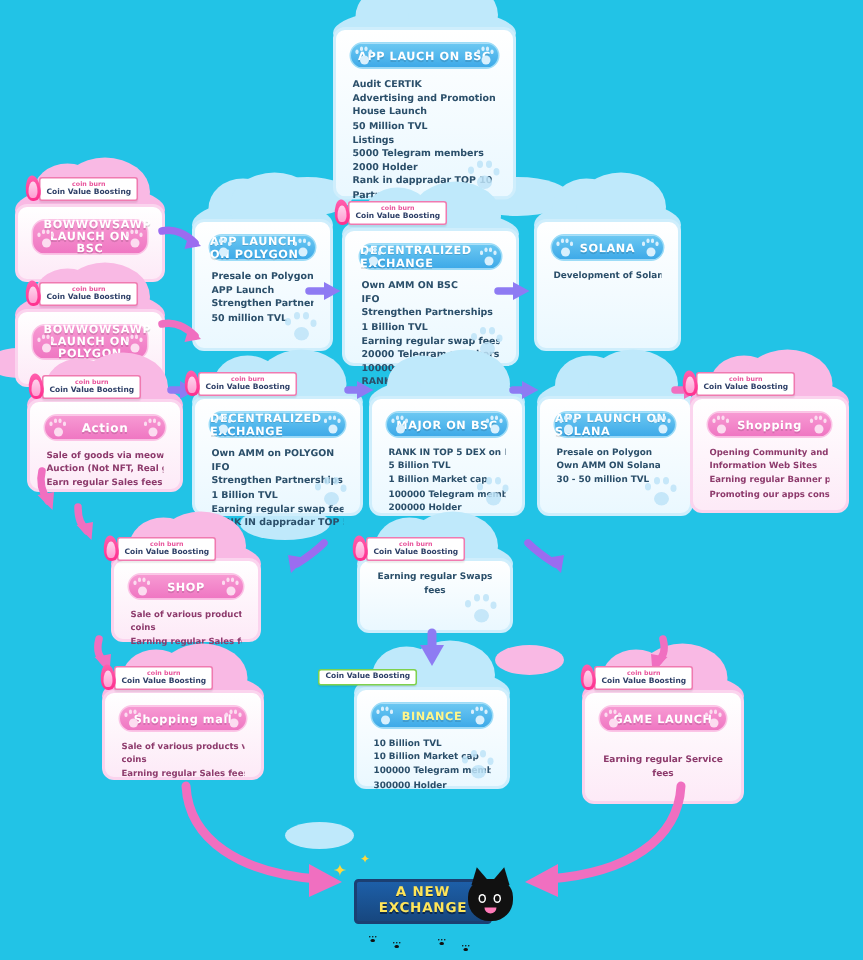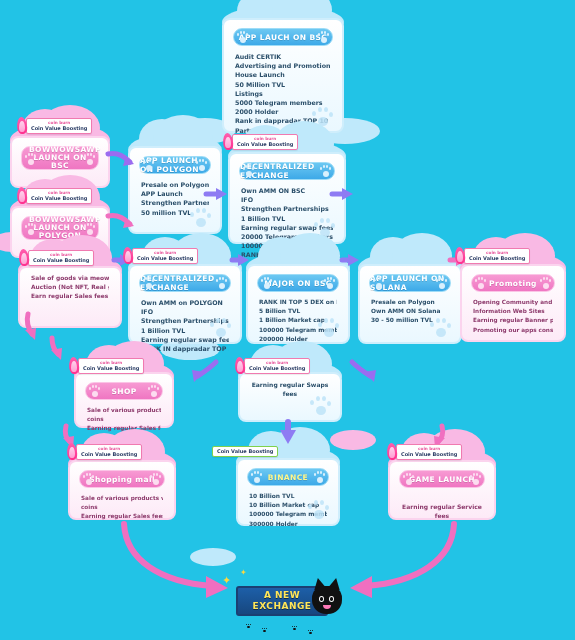--- a/index.html
+++ b/index.html
@@ -419,32 +419,74 @@
       <div class="wm">
           <i class="b"></i>
           <i class="s1"></i>
           <i class="s2"></i>
           <i class="s3"></i>
           <i class="s4"></i>
         </div>
     </div>
   </div>
 
+  <div class="card blue" style="left:356px;top:146px;width:98px;height:88px;z-index:2;">
+    <div class="cloud"></div>
+    <div class="inner">
+      <div class="pill">
+        <span class="paw l">
+            <i class="pad p1"></i>
+            <i class="pad t t1"></i>
+            <i class="pad t t2"></i>
+            <i class="pad t t3"></i>
+            <i class="pad t t4"></i>
+          </span>
+        <span>SOLANA</span>
+        <span class="paw r">
+            <i class="pad p1"></i>
+            <i class="pad t t1"></i>
+            <i class="pad t t2"></i>
+            <i class="pad t t3"></i>
+            <i class="pad t t4"></i>
+          </span>
+      </div>
+      <div class="body" style="font-size:5.9px;">
+        <div>Development of Solana app Begins</div>
+      </div>
+    </div>
+  </div>
 
   <div class="badge" style="left:28px;top:250px;">
     <div class="flame">
         <span class="f1"></span>
         <span class="f2"></span>
       </div>
     <div class="t1">coin burn</div>
     <div class="t2">Coin Value Boosting</div>
   </div>
   <div class="card pink" style="left:18px;top:266px;width:104px;height:62px;z-index:2;">
     <div class="cloud"></div>
     <div class="inner">
+      <div class="pill">
+        <span class="paw l">
+            <i class="pad p1"></i>
+            <i class="pad t t1"></i>
+            <i class="pad t t2"></i>
+            <i class="pad t t3"></i>
+            <i class="pad t t4"></i>
+          </span>
+        <span style="font-size:8px;text-transform:none;">Action</span>
+        <span class="paw r">
+            <i class="pad p1"></i>
+            <i class="pad t t1"></i>
+            <i class="pad t t2"></i>
+            <i class="pad t t3"></i>
+            <i class="pad t t4"></i>
+          </span>
+      </div>
       <div class="body" style="font-size:5.9px;">
         <div>Sale of goods via meow coin</div>
         <div>Auction (Not NFT, Real goods)</div>
         <div>Earn regular Sales fees</div>
       </div>
     </div>
   </div>
 
   <div class="badge" style="left:132px;top:248px;">
     <div class="flame">
@@ -576,21 +618,21 @@
     <div class="cloud"></div>
     <div class="inner">
       <div class="pill">
         <span class="paw l">
             <i class="pad p1"></i>
             <i class="pad t t1"></i>
             <i class="pad t t2"></i>
             <i class="pad t t3"></i>
             <i class="pad t t4"></i>
           </span>
-        <span style="font-size:7.5px;text-transform:none;">Promoting</span>
+        <span style="font-size:7.5px;text-transform:none;">Shopping</span>
         <span class="paw r">
             <i class="pad p1"></i>
             <i class="pad t t1"></i>
             <i class="pad t t2"></i>
             <i class="pad t t3"></i>
             <i class="pad t t4"></i>
           </span>
       </div>
       <div class="body" style="font-size:5.7px;">
         <div>Opening Community and Defi</div>
@@ -739,21 +781,21 @@
   </div>
 
   <div class="badge" style="left:396px;top:444px;">
     <div class="flame">
         <span class="f1"></span>
         <span class="f2"></span>
       </div>
     <div class="t1">coin burn</div>
     <div class="t2">Coin Value Boosting</div>
   </div>
-  <div class="card pink" style="left:388px;top:460px;width:108px;height:60px;z-index:2;">
+  <div class="card pink" style="left:388px;top:460px;width:108px;height:76px;z-index:2;">
     <div class="cloud"></div>
     <div class="inner">
       <div class="pill">
         <span class="paw l">
             <i class="pad p1"></i>
             <i class="pad t t1"></i>
             <i class="pad t t2"></i>
             <i class="pad t t3"></i>
             <i class="pad t t4"></i>
           </span>

